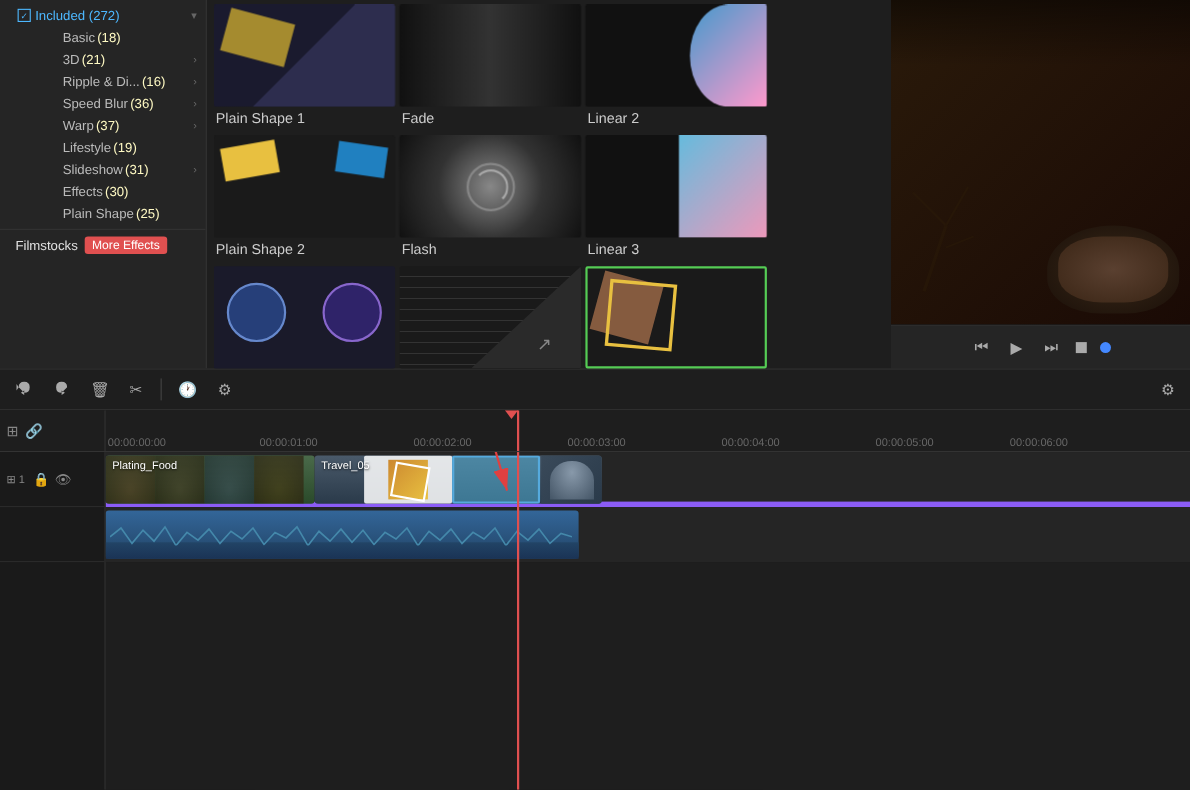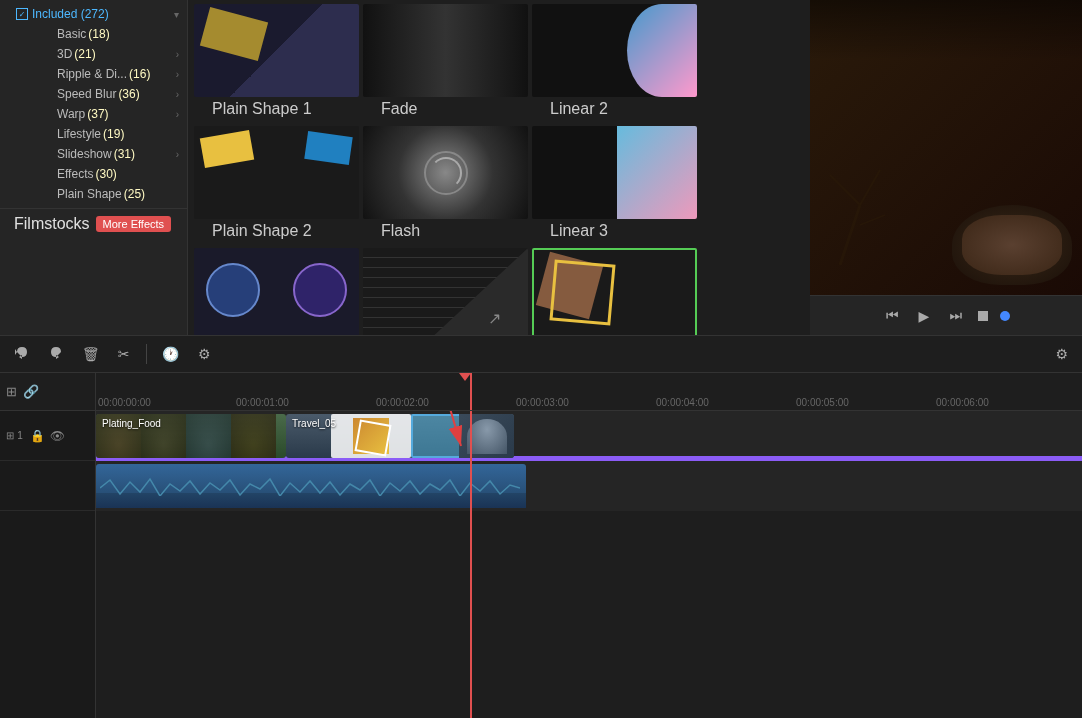--- a/index.html
+++ b/index.html
@@ -64,21 +64,21 @@
     }
     .filmstocks-row {
       display: flex;
       align-items: center;
       padding: 6px 8px;
       border-top: 1px solid #333;
       margin-top: 4px;
     }
     .filmstocks-label {
       color: #e0e0e0;
-      font-size: 16px;
+      font-size: 12px;
       margin-left: 6px;
     }
     .more-effects-btn {
       background: #e05050;
       color: white;
       border: none;
       border-radius: 3px;
       padding: 2px 7px;
       font-size: 11px;
       cursor: pointer;
@@ -107,24 +107,23 @@
     }
     .effect-thumb {
       width: 165px;
       height: 93px;
       background: #2a2a2a;
       position: relative;
       overflow: hidden;
       border-radius: 2px;
     }
     .effect-label {
-      font-size: 16px;
+      font-size: 13px;
       color: #ccc;
       padding: 3px 0 0 2px;
-      margin-left: 16px;
     }
     .effect-label.highlight { color: #4db8ff; }
 
     
     .thumb-plain1 {
       background: linear-gradient(135deg, #1a1a2e 50%, #2d2d4e 50%);
     }
     .thumb-plain1::after {
       content: '';
       position: absolute;
@@ -475,21 +474,21 @@
       z-index: 2;
       text-shadow: 0 1px 2px rgba(0,0,0,0.8);
     }
     .clip-plating {
       left: 0;
       width: 190px;
       background: linear-gradient(to bottom, #4a6a4a, #2a4a2a);
     }
     .clip-travel {
       left: 190px;
-      width: 228px;
+      width: 261px;
       background: linear-gradient(to bottom, #4a5a6a, #2a3a4a);
     }
     
     .effect-overlay {
       position: absolute;
       left: 45px;
       top: 0;
       width: 80px;
       height: 44px;
       background: rgba(255,255,255,0.85);
@@ -735,21 +734,21 @@
       </div>
 
       <div class="timeline-ruler" style="position:relative;">
 
         <span class="ruler-time" style="left:2px;">00:00:00:00</span>
         <span class="ruler-time" style="left:140px;">00:00:01:00</span>
         <span class="ruler-time" style="left:280px;">00:00:02:00</span>
         <span class="ruler-time" style="left:420px;">00:00:03:00</span>
         <span class="ruler-time" style="left:560px;">00:00:04:00</span>
         <span class="ruler-time" style="left:700px;text-align:right;">00:00:05:00</span>
-        <span class="ruler-time" style="left:840px;">00:00:06:00</span>
+        <span class="ruler-time" style="left:822px;">00:00:06:00</span>
 
         <div class="playhead-triangle" style="left:368px;"></div>
         <div class="playhead-line" style="left:374px;"></div>
       </div>
     </div>
 
     <div class="track-area">
 
       <div class="track-label-col">
         <div class="track-label">

